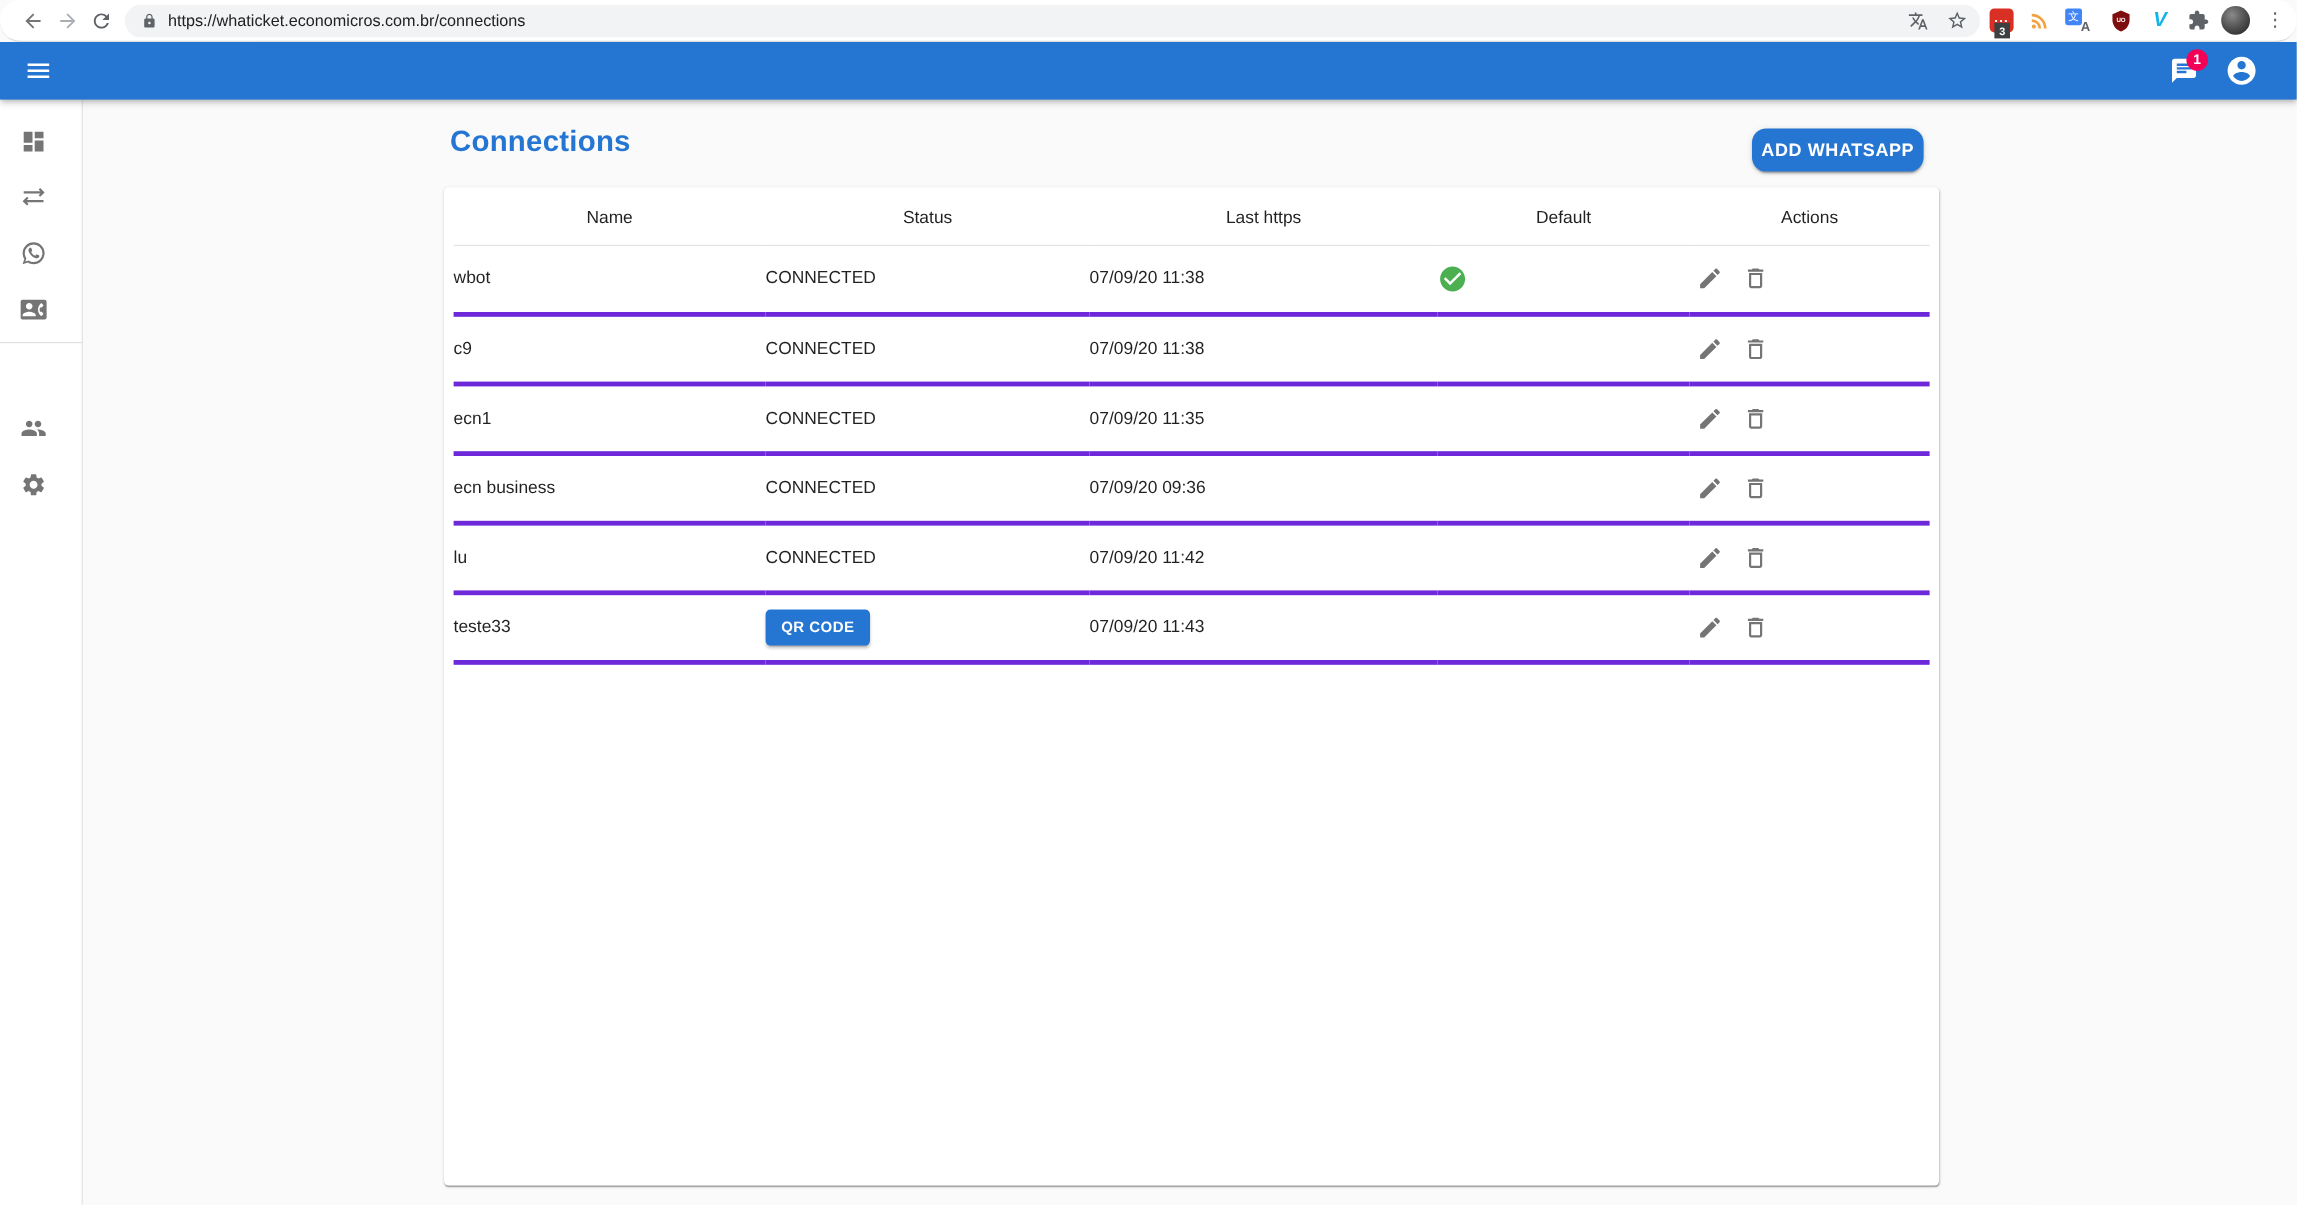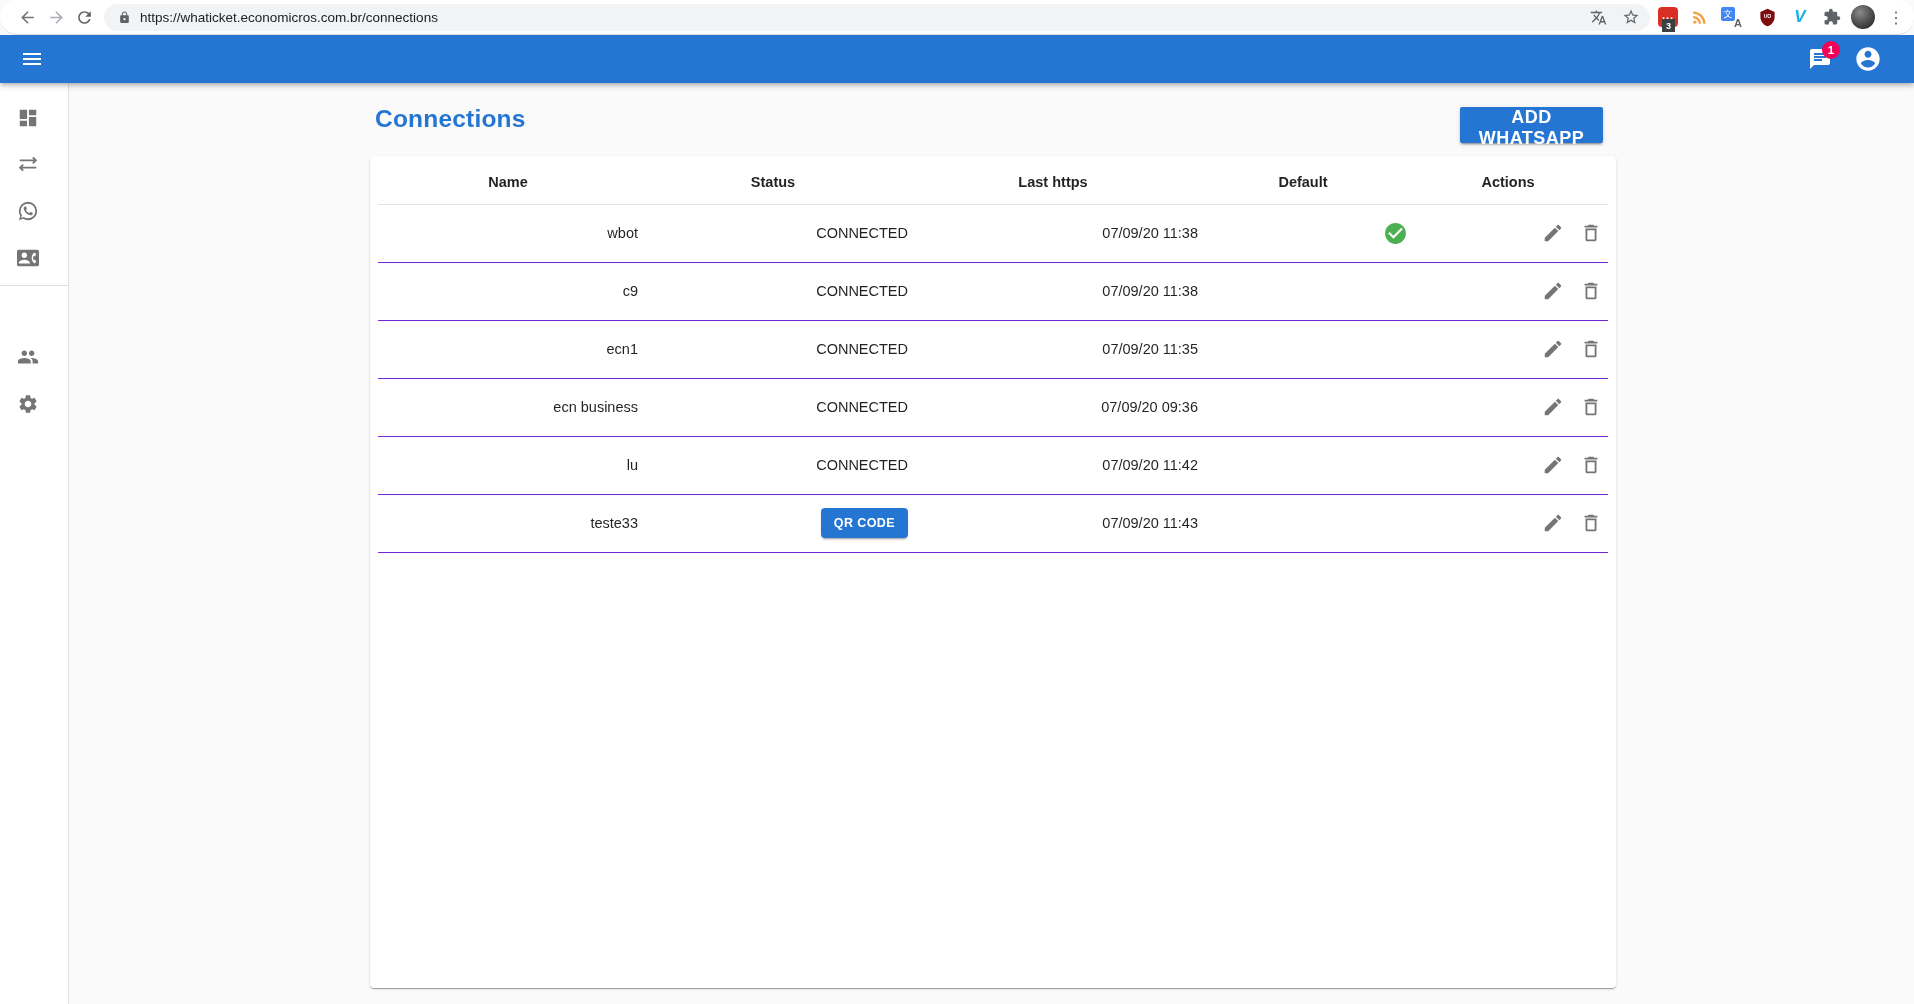--- a/index.html
+++ b/index.html
@@ -53,32 +53,32 @@
     background:#fff; border-right:1px solid #e0e0e0; z-index:10; }
   .side-btn { position:absolute; left:13px; width:30px; height:30px; border:none; background:transparent;
     cursor:pointer; display:flex; align-items:center; justify-content:center; }
   .side-btn svg { width:22px; height:22px; fill:#757575; }
   .side-divider { position:absolute; left:0; top:202px; width:69px; height:1px; background:#e0e0e0; }
 
   
   .page-title { position:absolute; left:375px; top:105px; font-size:24.5px; color:var(--accent,#2576d2);
     font-weight:700; letter-spacing:.2px; }
   .add-btn { position:absolute; left:1460px; top:107px; width:143px; height:36px;
-    background:var(--accent,#2576d2); color:#fff; border:none; border-radius:2px;
-    font-family:"Liberation Sans",sans-serif; font-size:18px; font-weight:bold; letter-spacing:.5px;
+    background:var(--accent,#2576d2); color:#fff; border:none; border-radius:12px;
+    font-family:"Liberation Sans",sans-serif; font-size:15px; font-weight:bold; letter-spacing:.5px;
     cursor:pointer; box-shadow:0 3px 1px -2px rgba(0,0,0,.2), 0 2px 2px 0 rgba(0,0,0,.14), 0 1px 5px 0 rgba(0,0,0,.12); }
 
   .paper { position:absolute; left:370px; top:156px; width:1246px; height:832px;
     background:#fff; border-radius:4px; padding:4px 8px 0 8px;
     box-shadow:0 2px 1px -1px rgba(0,0,0,.2), 0 1px 1px 0 rgba(0,0,0,.14), 0 1px 3px 0 rgba(0,0,0,.12); }
   table { width:100%; border-collapse:collapse; table-layout:fixed; }
-  th { height:44px; font-size:14.5px; font-weight:bold; color:rgba(0,0,0,.87);
+  th { height:44px; font-size:14.5px; font-weight:normal; color:rgba(0,0,0,.87);
     border-bottom:1px solid #e3e3e3; }
-  td { height:58px; font-size:14.5px; color:rgba(0,0,0,.87); text-align:right;
-    border-bottom:1px solid #6d28d9; }
+  td { height:58px; font-size:14.5px; color:rgba(0,0,0,.87); text-align:left;
+    border-bottom:4px solid #6d28d9; }
   .qr-button { display:inline-block; background:var(--accent,#2576d2); color:#fff;
     font-size:12.5px; font-weight:bold; letter-spacing:.4px; padding:8px 13px; border-radius:4px;
     cursor:pointer; box-shadow:0 3px 1px -2px rgba(0,0,0,.2), 0 2px 2px 0 rgba(0,0,0,.14); }
   .check-wrap svg { width:25px; height:25px; fill:var(--success,#4caf50); vertical-align:middle; }
   .action-btn { width:34px; height:34px; border:none; background:transparent; cursor:pointer;
     display:inline-flex; align-items:center; justify-content:center; }
   .action-btn svg { width:22px; height:22px; fill:#757575; }
   .actions-cell { white-space:nowrap; }
 </style>
 </head>

